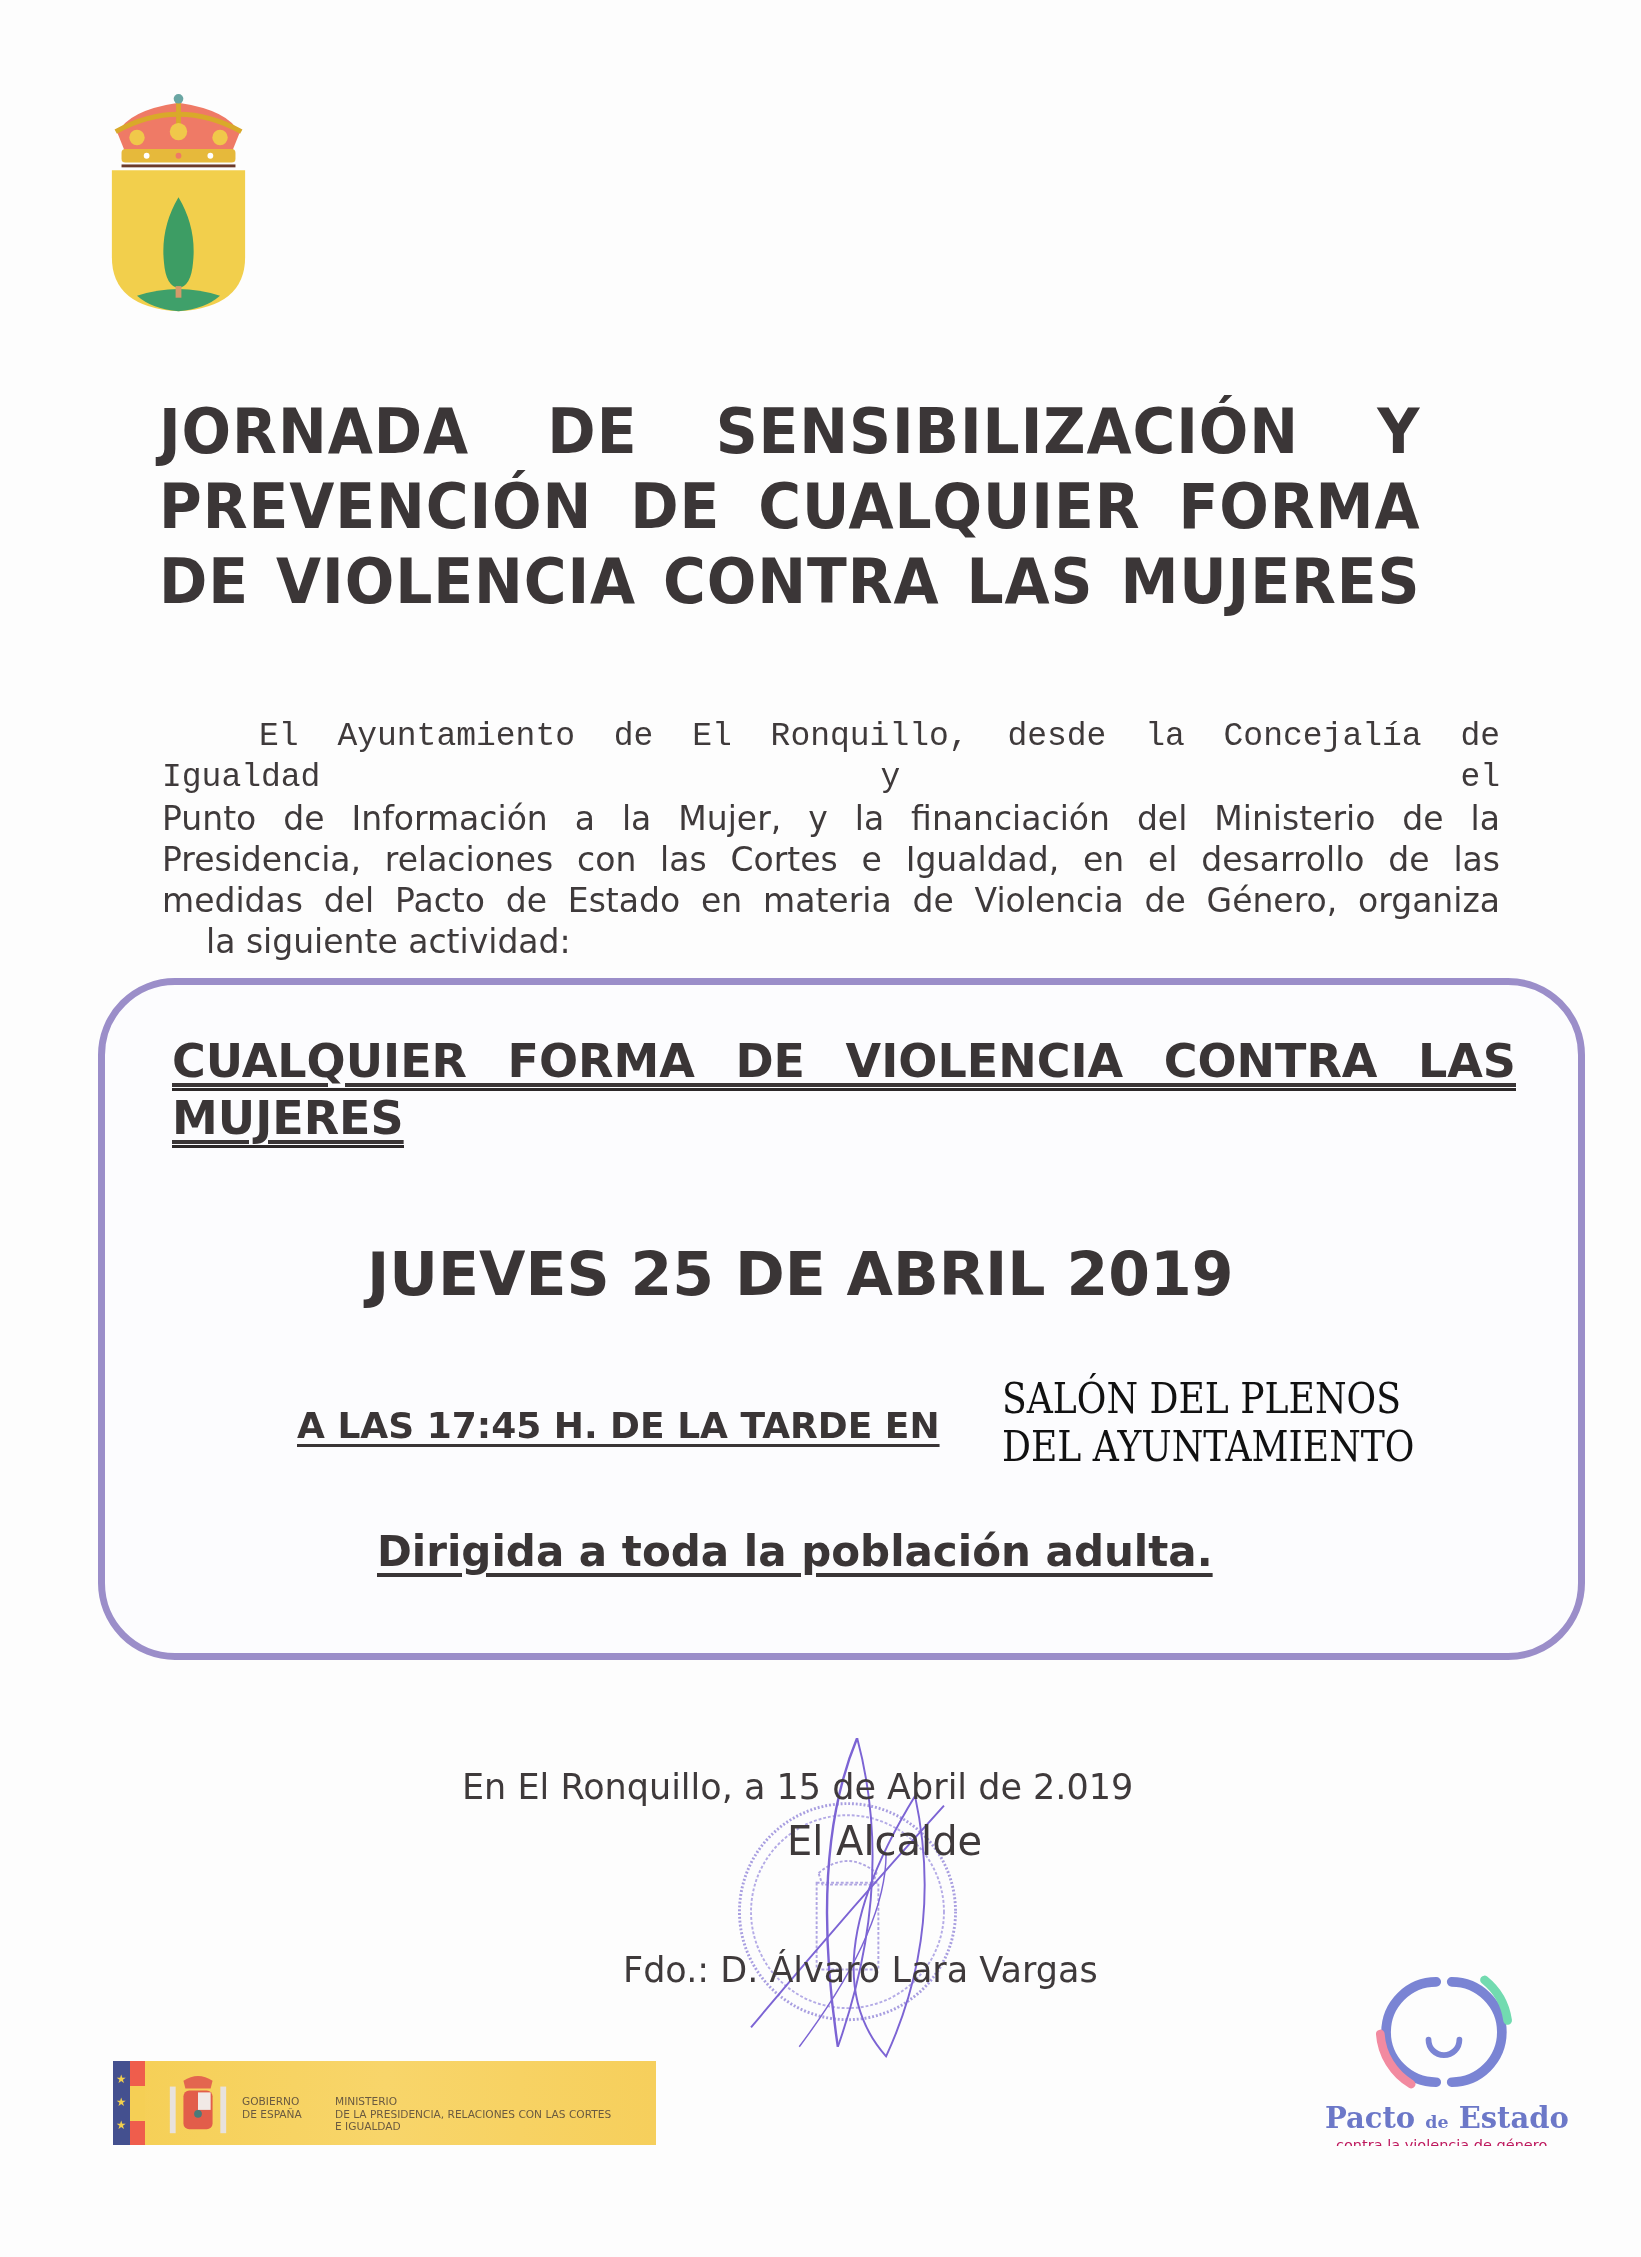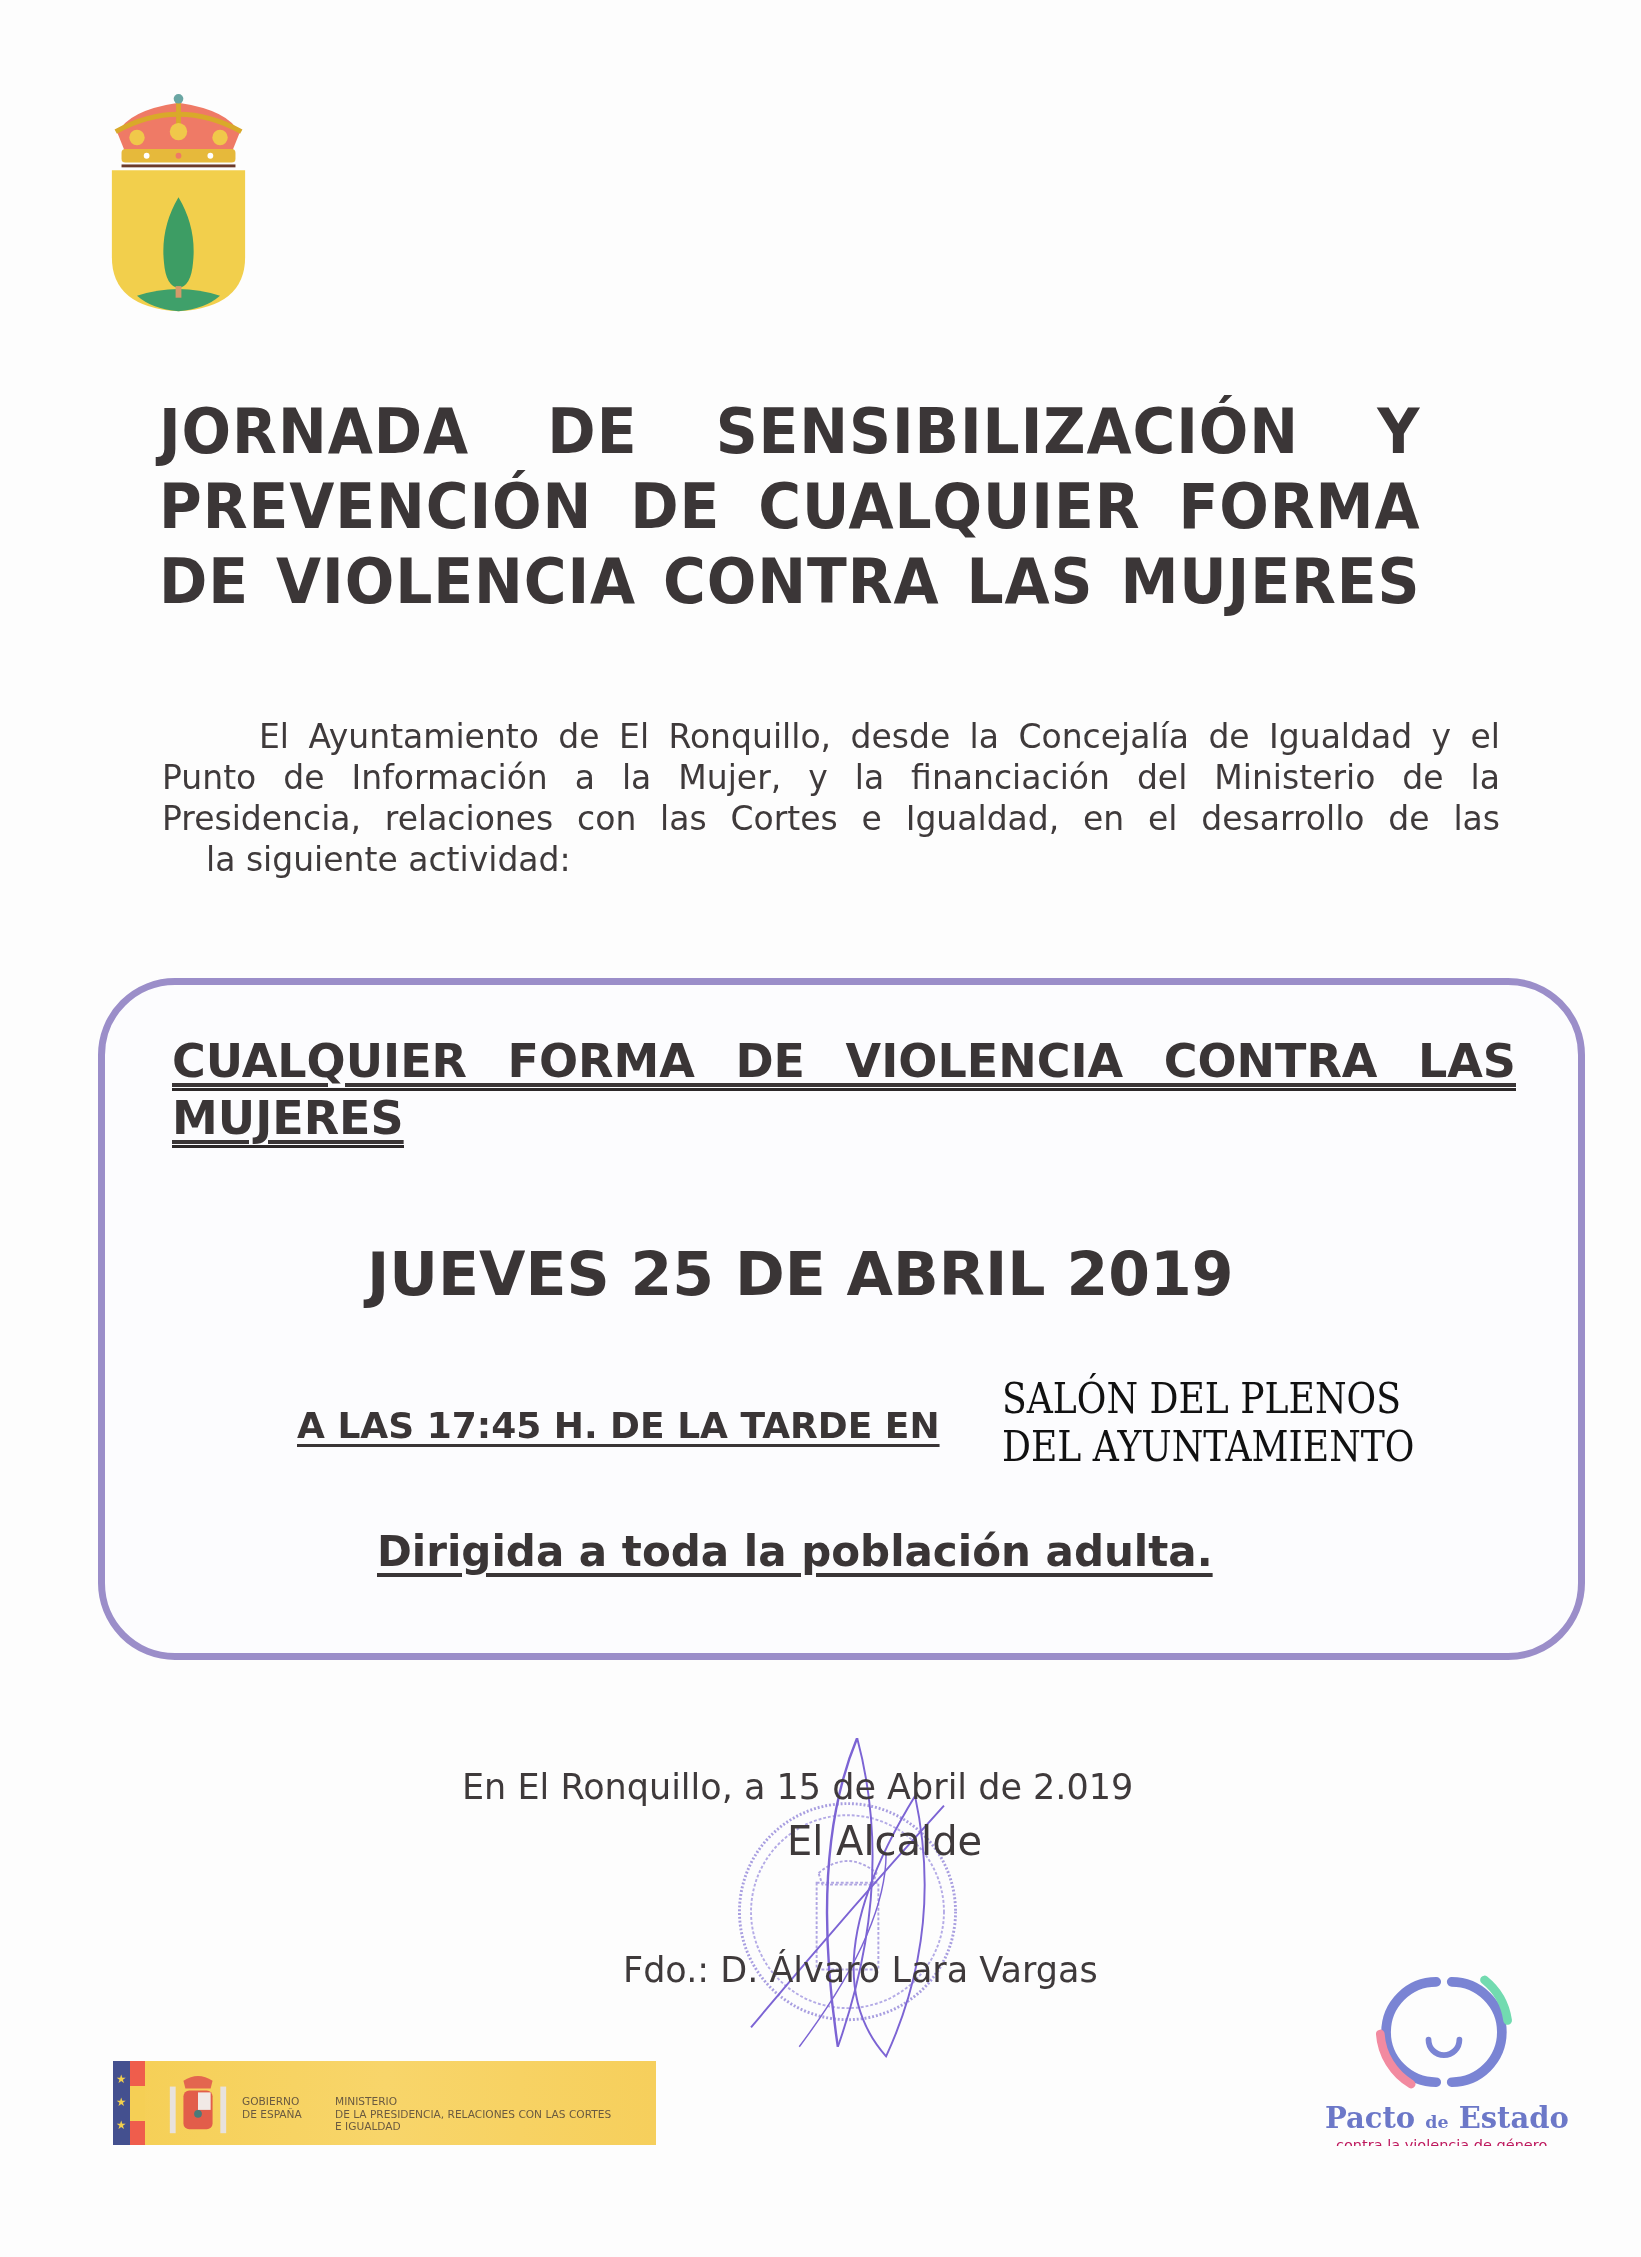--- a/index.html
+++ b/index.html
@@ -24,21 +24,21 @@
   }
   .main-title div { text-align: justify; text-align-last: justify; }
 
   
   .intro {
     left: 162px; top: 716px; width: 1338px;
     font-size: 33px; line-height: 41px; color: #3f3a3b;
     text-align: justify;
   }
   .intro .l { display: block; text-align: justify; text-align-last: justify; text-indent: 0; }
-  .intro .l.first { text-indent: 97px; }
+  .intro .l.first { text-indent: 97px; font-family: Liberation Mono, monospace; }
   .intro .l.last { text-align-last: left; margin-left: 44px; }
 
   
   .event-box {
     left: 98px; top: 978px; width: 1487px; height: 682px;
     border: 7.7px solid #9b8ec9; border-radius: 77px;
     box-sizing: border-box; background: #fcfcfe;
   }
   .box-title {
     left: 172px; top: 1033px; width: 1344px;
@@ -134,20 +134,21 @@
 <div class="abs main-title">
   <div>JORNADA DE SENSIBILIZACIÓN Y</div>
   <div>PREVENCIÓN DE CUALQUIER FORMA</div>
   <div>DE VIOLENCIA CONTRA LAS MUJERES</div>
 </div>
 
 <div class="abs intro">
   <span class="l first">El Ayuntamiento de El Ronquillo, desde la Concejalía de Igualdad y el</span>
   <span class="l">Punto de Información a la Mujer, y la financiación del Ministerio de la</span>
   <span class="l">Presidencia, relaciones con las Cortes e Igualdad, en el desarrollo de las</span>
+  <span class="l">medidas del Pacto de Estado en materia de Violencia de Género,  organiza</span>
   <span class="l last">la siguiente actividad:</span>
 </div>
 
 <div class="abs event-box"></div>
 
 <div class="abs box-title">
   <span class="bl"><span class="uline">CUALQUIER FORMA DE VIOLENCIA CONTRA LAS</span></span>
   <span class="bl last"><span class="uline">MUJERES</span></span>
 </div>
 

